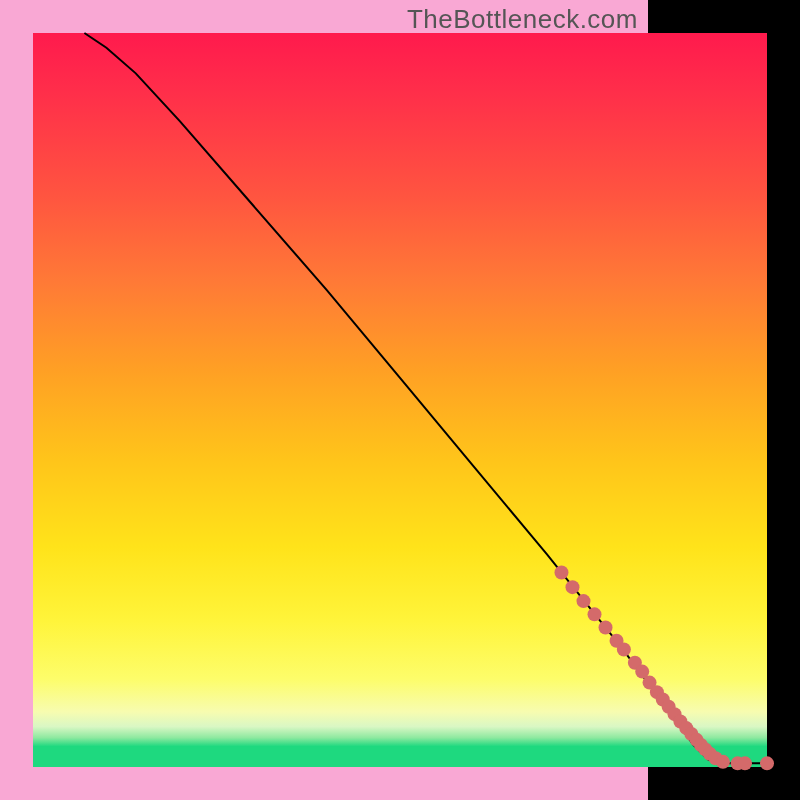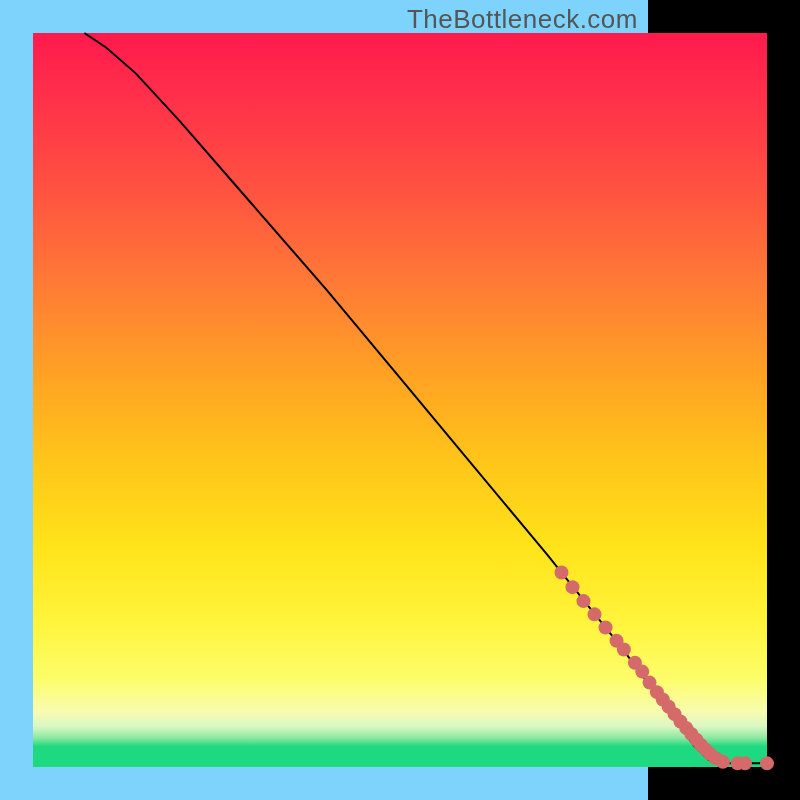--- a/index.html
+++ b/index.html
@@ -8,21 +8,21 @@
     width: 800px;
     height: 800px;
     background: #000;
     font-family: Arial, Helvetica, sans-serif;
     overflow: hidden;
   }
   .frame {
     position: relative;
     width: 648px;
     height: 800px;
-    background: #7dd3fc;
+    background: #f9a8d4;
   }
   .attribution {
     position: absolute;
     top: 4px;
     right: 10px;
     color: #555;
     font-size: 26px;
     letter-spacing: 0.5px;
     font-weight: 500;
   }

